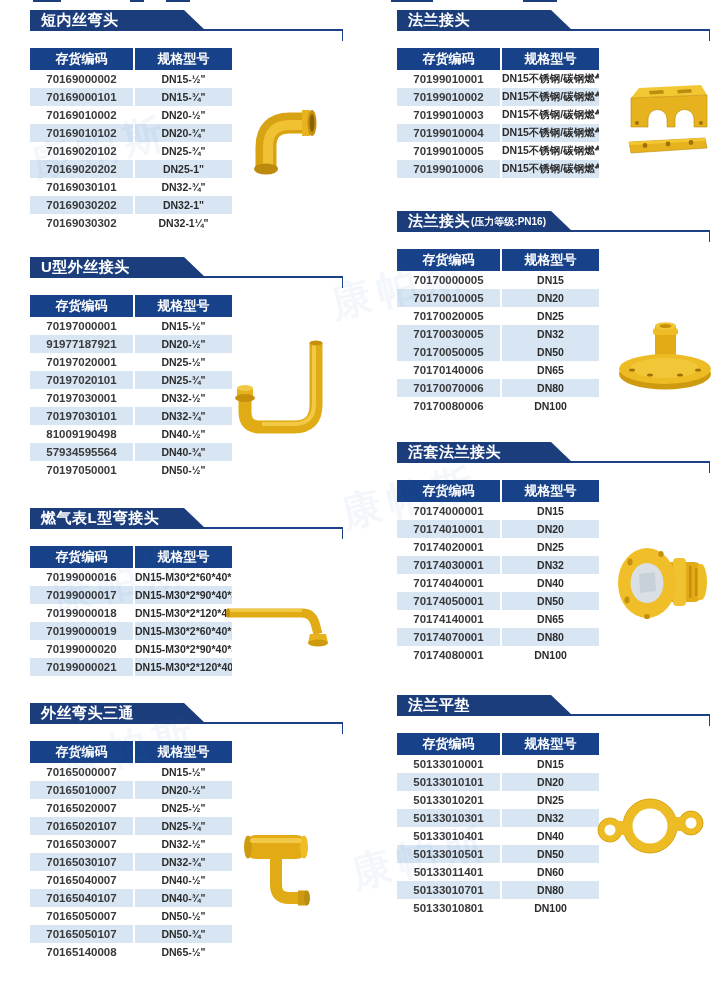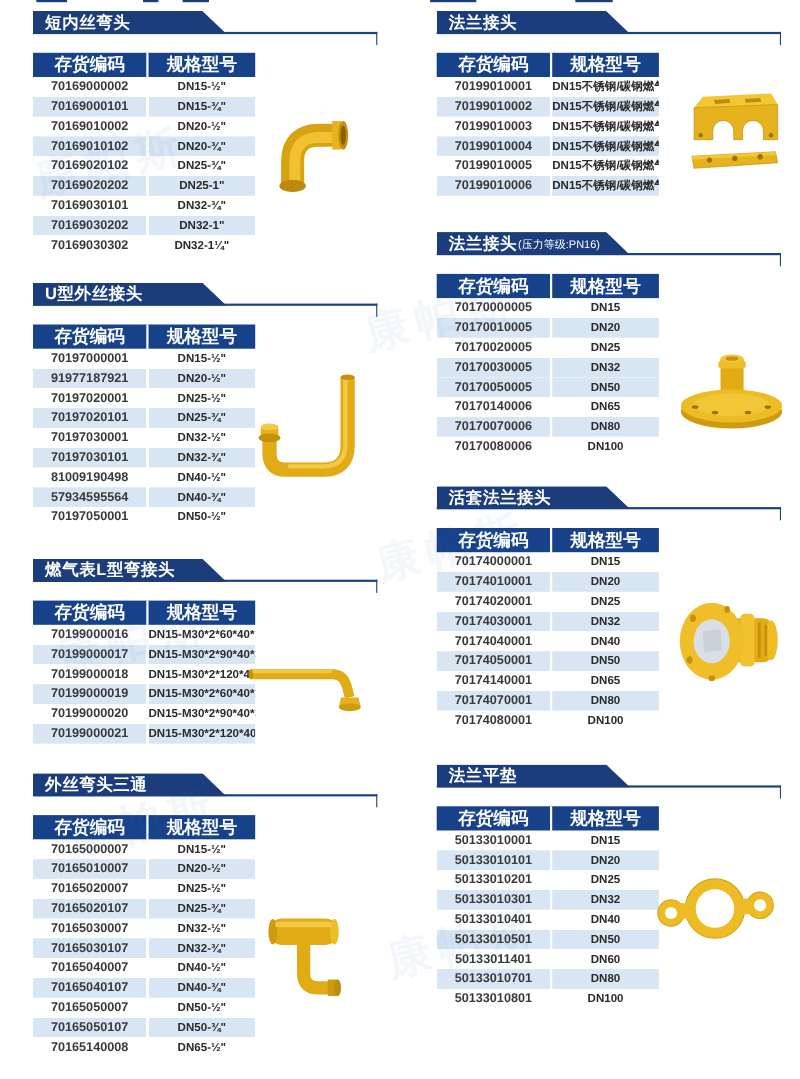--- a/index.html
+++ b/index.html
@@ -21,24 +21,24 @@
   .col { width:313px; }
 
   .sec { position:relative; }
   .banner-row { position:relative; height:21px; }
   .banner-underline { position:absolute; left:0; top:19px; width:100%; height:1.5px; background:#1d4186; }
   .banner-tick { position:absolute; right:0; top:0; width:1.5px; height:12px; background:#1d4186; }
   .banner { position:absolute; left:0; top:0; width:176px; height:21px; background:#1b3d7c;
             clip-path:polygon(0 0, calc(100% - 22px) 0, 100% 100%, 0 100%);
             color:#fff; display:flex; align-items:center; padding-left:11px; white-space:nowrap; }
   .banner-title { font-size:15px; font-weight:bold; letter-spacing:0.5px; }
-  .banner-subtitle { font-size:10px; font-weight:normal; margin-left:1px; }
+  .banner-subtitle { font-size:10px; font-weight:bold; margin-left:1px; }
 
   table.spec-table { border-collapse:collapse; width:202px; margin-top:17px; table-layout:fixed; }
-  table.spec-table th { background:#17428a; color:#fff; font-size:16px; font-weight:bold;
+  table.spec-table th { background:#17428a; color:#fff; font-size:13px; font-weight:bold;
                         height:22px; text-align:center; }
   table.spec-table th.col-spec, table.spec-table td.col-spec { border-left:2px solid #fff; }
   table.spec-table td { height:18px; text-align:center; font-size:11.5px; font-weight:bold;
                         color:#3a3a3a; overflow:hidden; white-space:nowrap; }
   table.spec-table td.col-spec { font-size:10.5px; color:#2b2b2b; }
   table.spec-table col.c-code { width:104px; }
   table.spec-table tr.alt td { background:#d8e6f4; }
 
   
   .sec-short-elbow   { margin-bottom:25px; }

